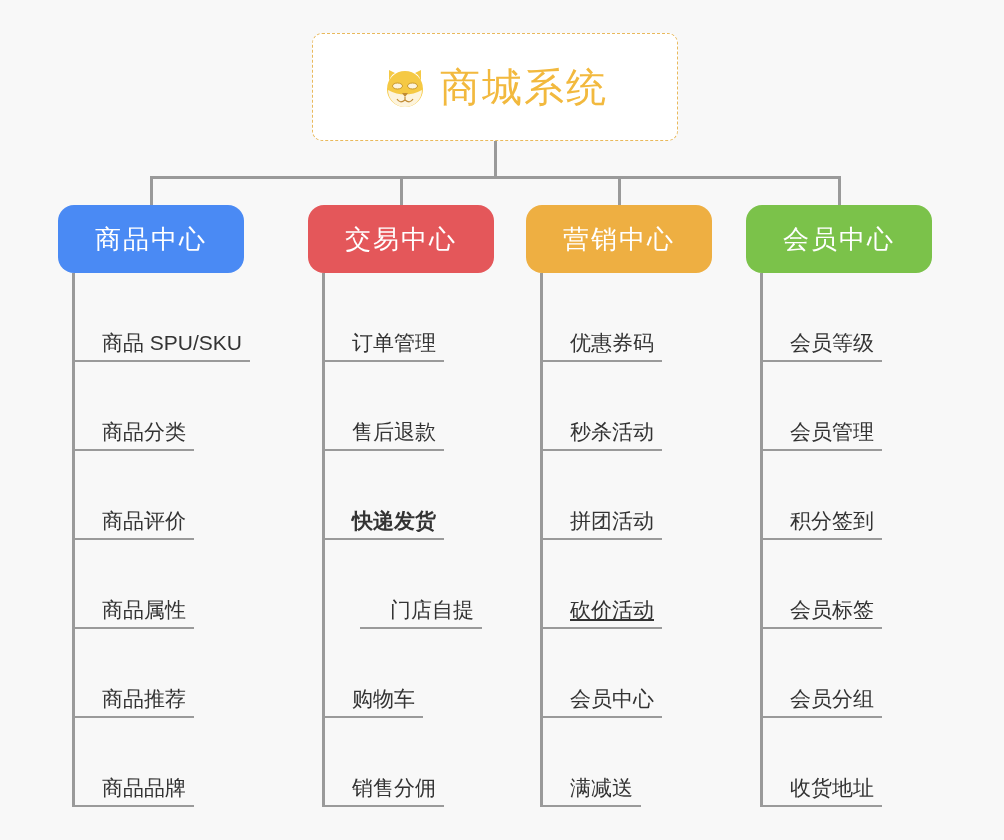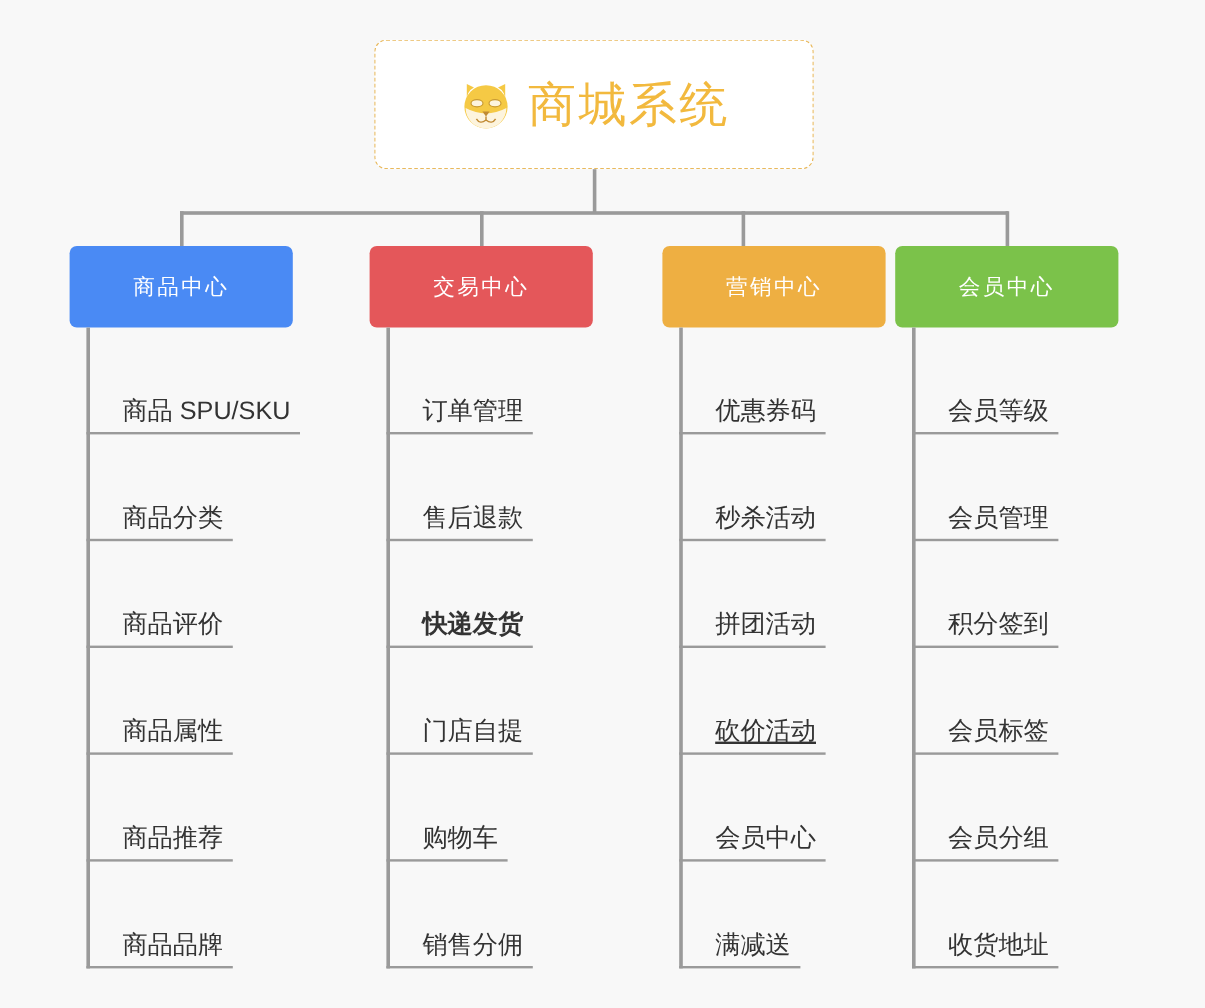--- a/index.html
+++ b/index.html
@@ -67,26 +67,26 @@
   .conn-h { height: 3px; }
 
   
   .column {
     position: absolute;
     top: 205px;
     width: 186px;
   }
   .cat-header {
     height: 68px;
-    border-radius: 6px;
+    border-radius: 16px;
     display: flex;
     align-items: center;
     justify-content: center;
     color: #ffffff;
-    font-size: 18px;
+    font-size: 26px;
     letter-spacing: 2px;
     box-sizing: border-box;
   }
   .leaf-wrap {
     position: relative;
     margin-top: 0;
   }
   .spine {
     position: absolute;
     left: 14px;
@@ -178,32 +178,32 @@
       <div class="leaf">
         <span class="leaf-label" style="border-bottom-color: rgb(154, 154, 154);">订单管理</span>
       </div>
       <div class="leaf">
         <span class="leaf-label" style="border-bottom-color: rgb(154, 154, 154);">售后退款</span>
       </div>
       <div class="leaf">
         <span class="leaf-label" style="border-bottom-color: rgb(154, 154, 154); font-weight: bold;">快递发货</span>
       </div>
       <div class="leaf">
-        <span class="leaf-label" style="border-bottom-color: rgb(154, 154, 154);">门店自提</span>
+        <span class="leaf-label" style="border-bottom-color: rgb(154, 154, 154); margin-left: 38px;">门店自提</span>
       </div>
       <div class="leaf">
         <span class="leaf-label" style="border-bottom-color: rgb(154, 154, 154);">购物车</span>
       </div>
       <div class="leaf">
         <span class="leaf-label" style="border-bottom-color: rgb(154, 154, 154);">销售分佣</span>
       </div>
     </div>
   </div>
 
-  <div class="column" style="left:552px;">
+  <div class="column" style="left:526px;">
     <div class="cat-header" style="background: rgb(238, 175, 66);">营销中心</div>
     <div class="leaf-wrap">
       <div class="spine" style="background: rgb(154, 154, 154); height: 534px;"></div>
       <div class="leaf">
         <span class="leaf-label" style="border-bottom-color: rgb(154, 154, 154);">优惠券码</span>
       </div>
       <div class="leaf">
         <span class="leaf-label" style="border-bottom-color: rgb(154, 154, 154); text-align: right;">秒杀活动</span>
       </div>
       <div class="leaf">

